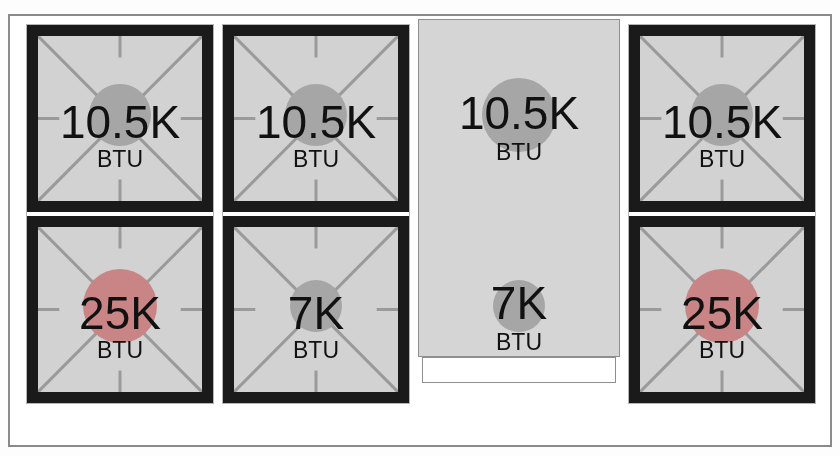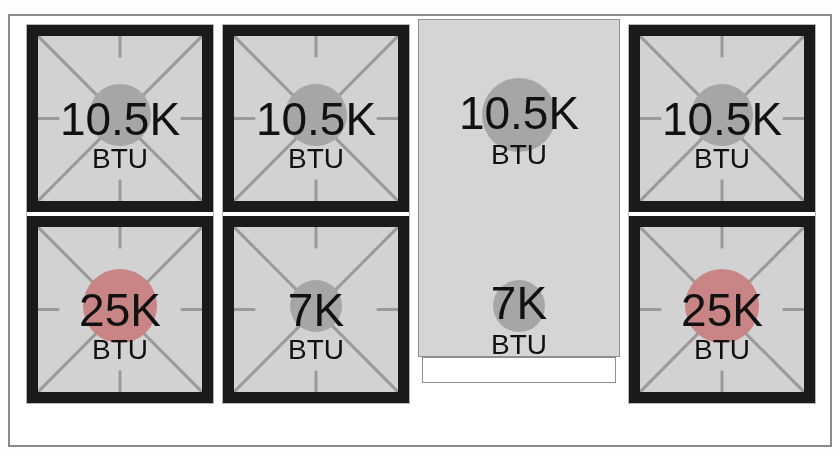--- a/index.html
+++ b/index.html
@@ -26,21 +26,21 @@
   .cap-md { width:62px; height:62px; }
   .cap-lg { width:74px; height:74px; }
   .cap-sm { width:52px; height:52px; }
   .cap-gray { background:var(--cap-gray); }
   .cap-red  { background:var(--cap-red); }
 
   .label { position:absolute; inset:0; display:flex; flex-direction:column;
            align-items:center; justify-content:center; gap:3px;
            transform:translateY(16px); }
   .value { font-size:46px; line-height:1; color:var(--text); white-space:nowrap; }
-  .unit  { font-size:28px; line-height:1; color:var(--text); }
+  .unit  { font-size:23px; line-height:1; color:var(--text); }
 
   
   .griddle { position:absolute; left:418px; top:19px; width:202px; height:364px; }
   .griddle-surface { position:absolute; left:0; top:0; right:0; bottom:26px;
                      background:var(--griddle-surface); border:1px solid #8f8f8f; }
   .griddle-plate { position:absolute; left:4px; right:4px; bottom:0; height:26px;
                    background:#ffffff; border:1px solid #8f8f8f; }
   .g-cap { position:absolute; left:50%; transform:translate(-50%,-50%); border-radius:50%; }
   .g-cap-top { top:95px; }
   .g-cap-bottom { top:286px; }

